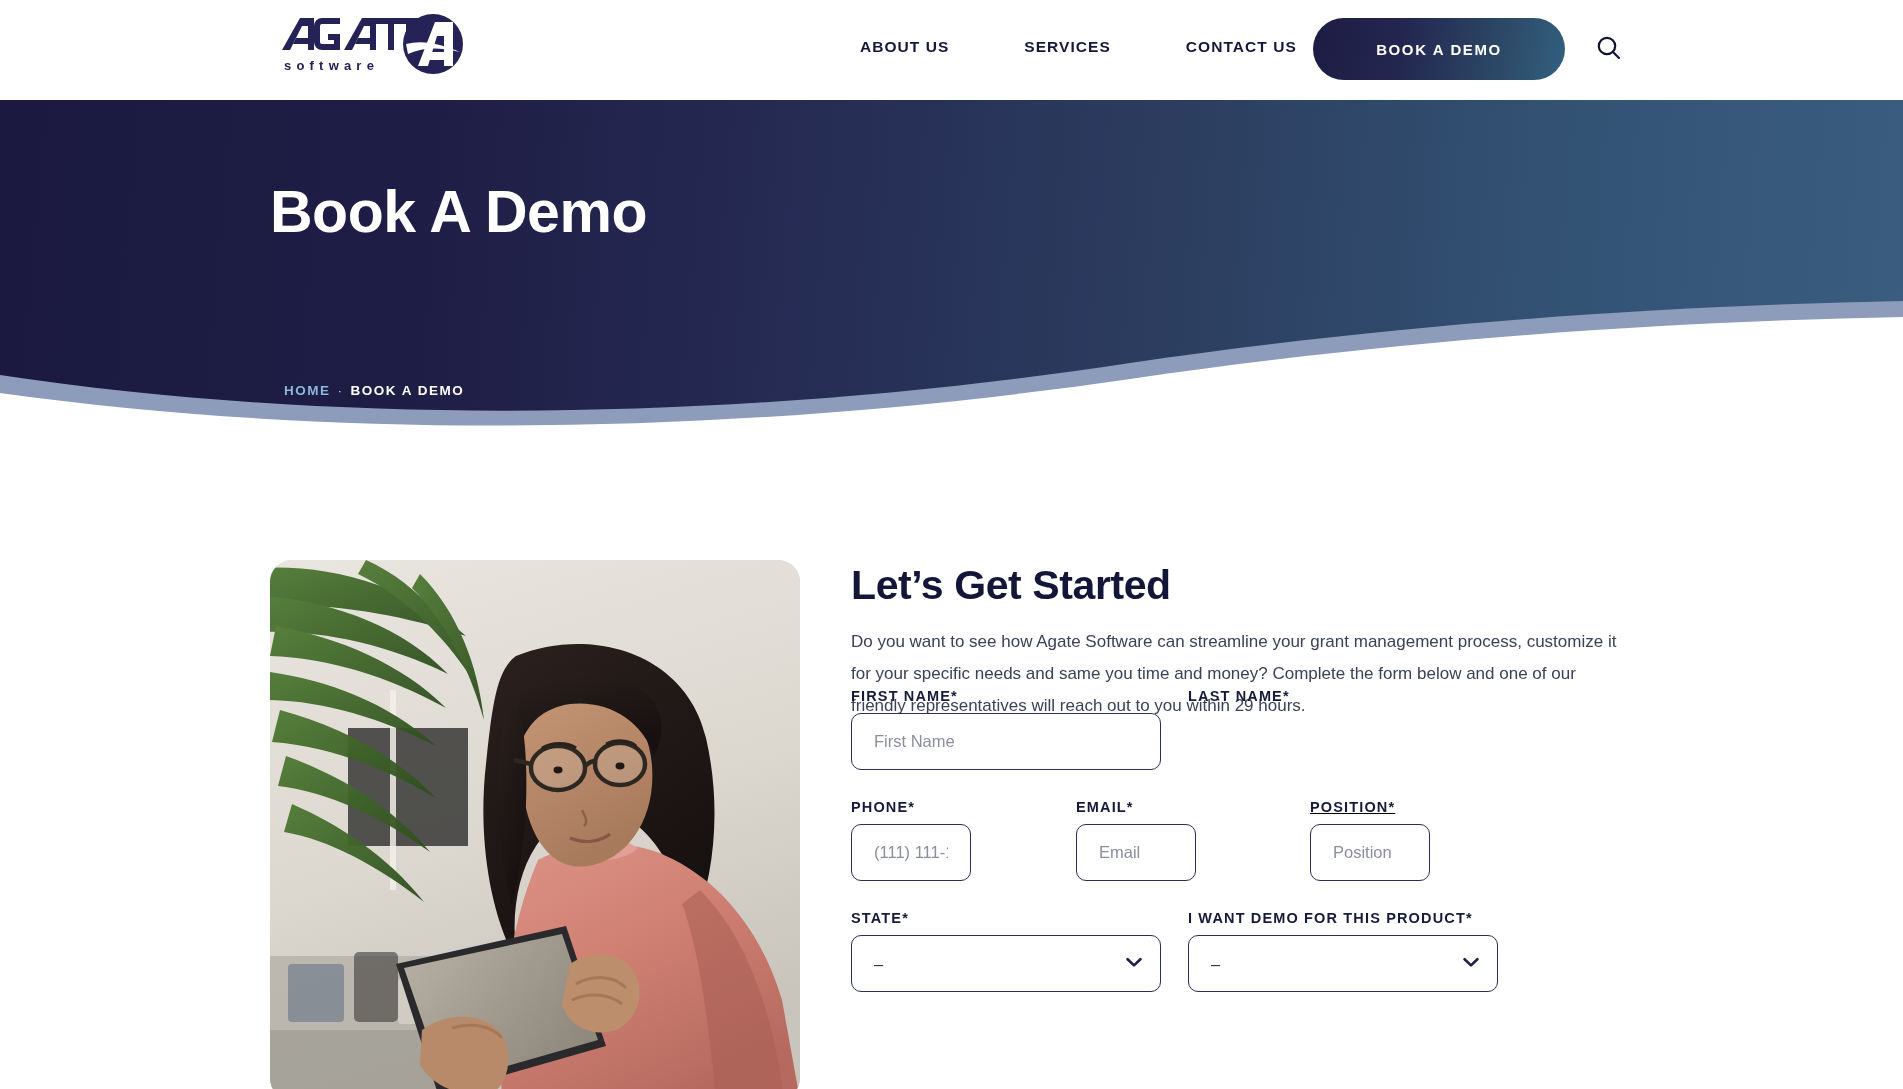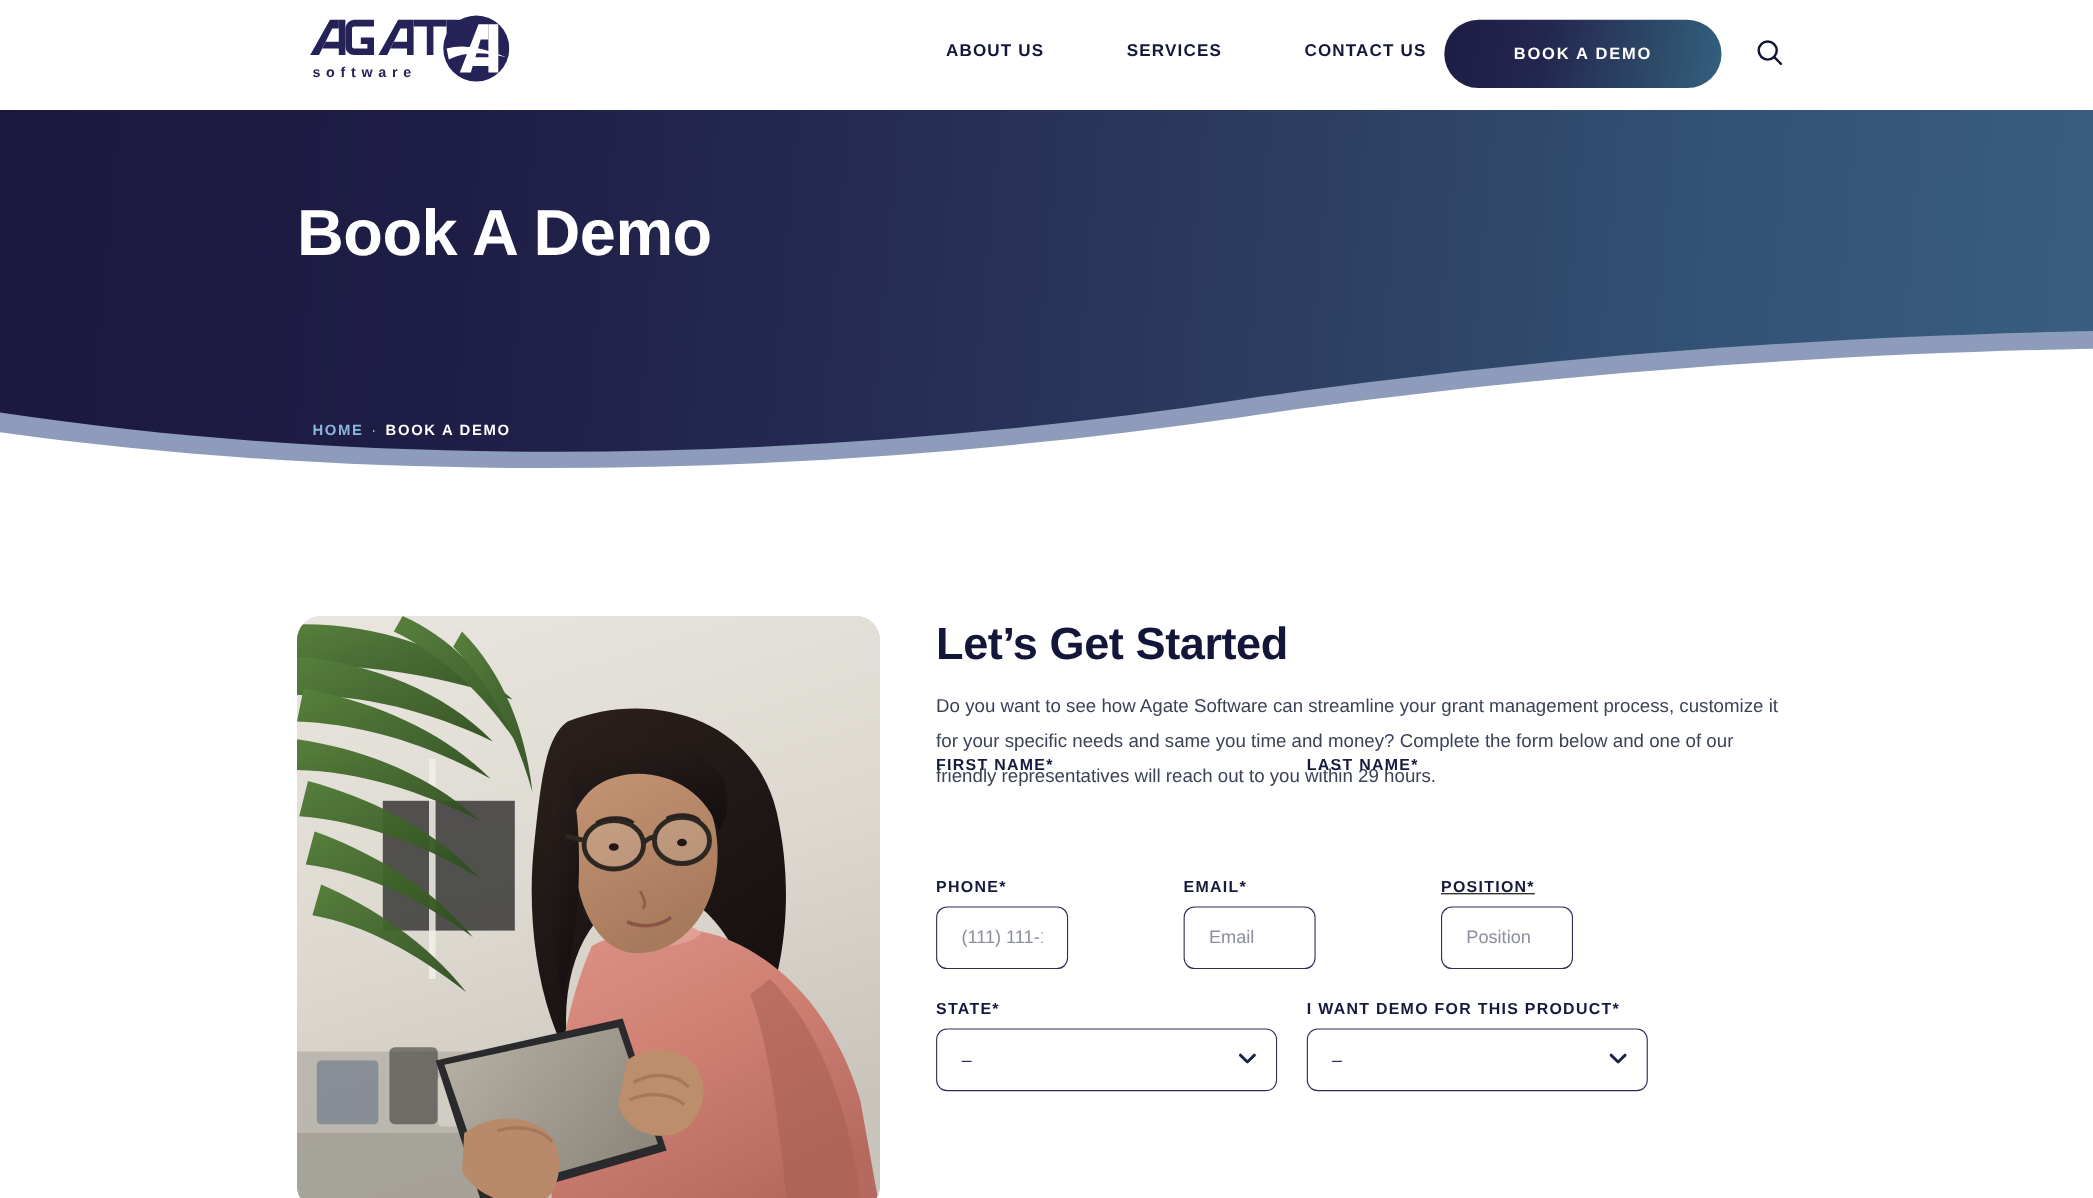--- a/index.html
+++ b/index.html
@@ -381,20 +381,21 @@
     </svg>
   </figure>
 
   <div class="form-col">
 
     <h2 class="section-title">Let’s Get Started</h2>
     <p class="intro">Do you want to see how Agate Software can streamline your grant management process, customize it for your specific needs and same you time and money? Complete the form below and one of our friendly representatives will reach out to you within 29 hours.</p>
 
     <div class="field f-first">
       <label class="label">FIRST NAME*</label>
+      <input class="control" type="text" placeholder="First Name" style="">
     </div>
 
     <div class="field f-last">
       <label class="label">LAST NAME*</label>
     </div>
 
     <div class="field f-phone">
       <label class="label">PHONE*</label>
       <input class="control" type="tel" placeholder="(111) 111-1111" style="">
     </div>

